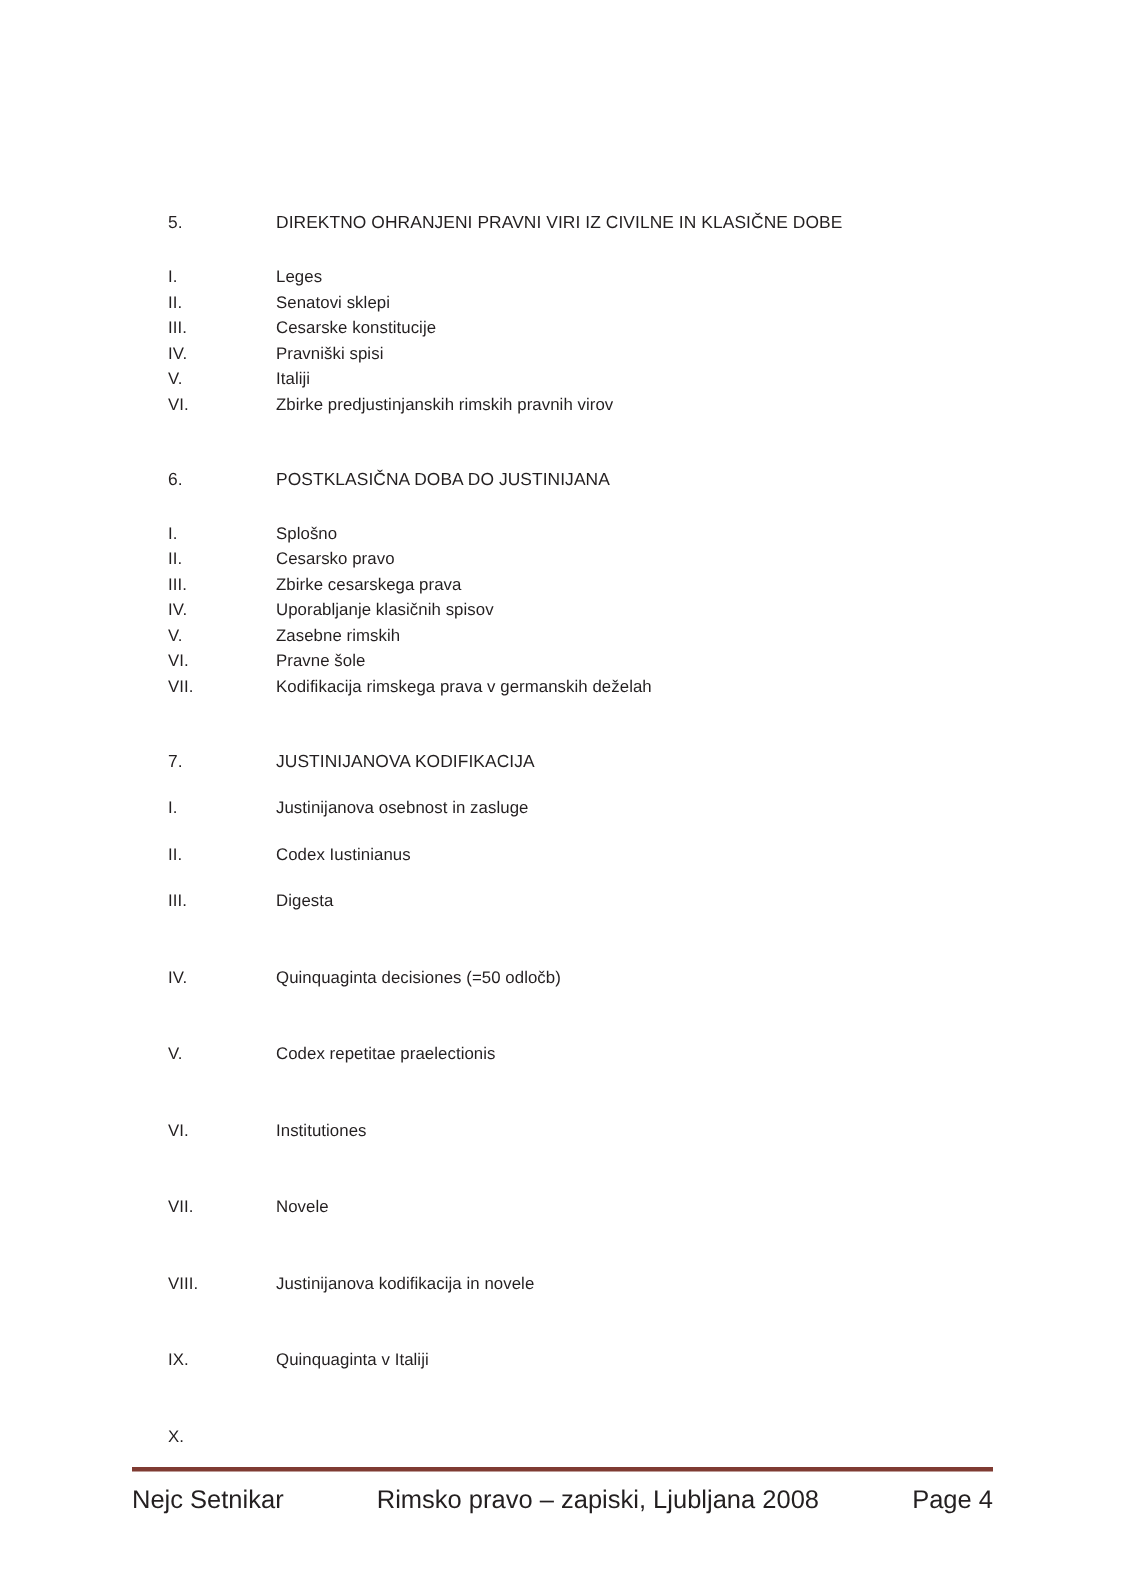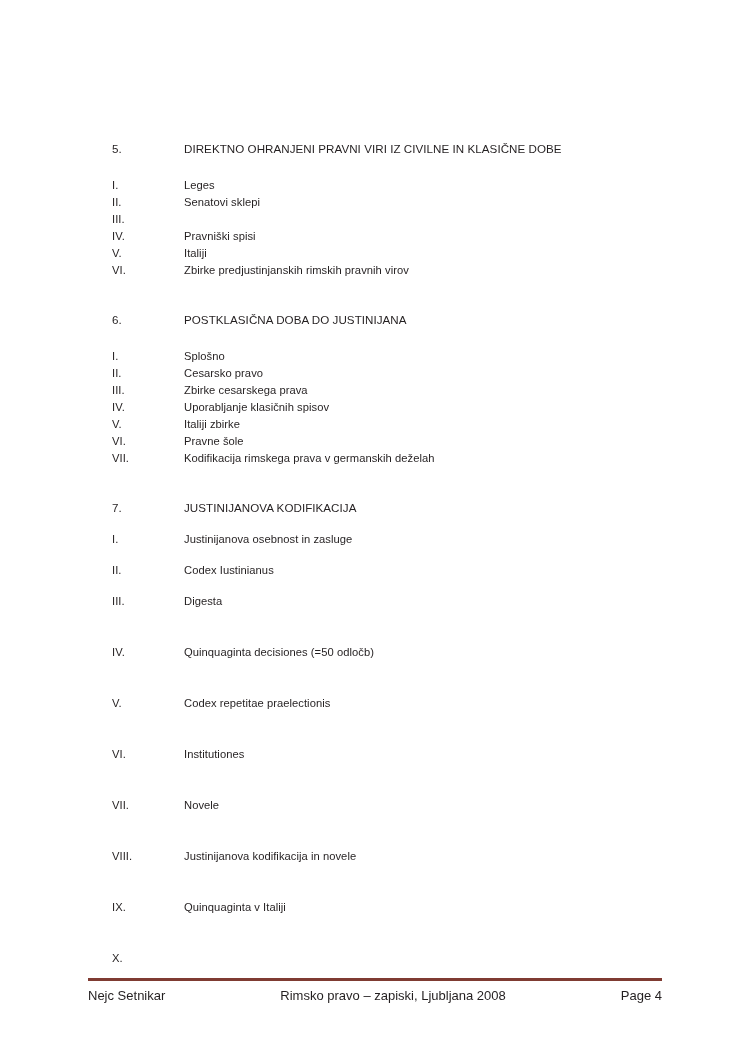--- a/index.html
+++ b/index.html
@@ -74,22 +74,22 @@
     height: 3px;
     background: #7f3b32;
   }
   .footer {
     position: absolute;
     left: 88px;
     right: 88px;
     top: 988px;
     height: 22px;
     display: flex;
-    align-items: flex-start;
-    font-size: 13px;
+    align-items: flex-end;
+    font-size: 17px;
     color: #231f20;
   }
   .footer .left  { flex: 0 0 auto; }
   .footer .center{ flex: 1 1 auto; text-align: center; }
   .footer .right { flex: 0 0 auto; }
 </style>
 </head>
 <body>
 
 <div class="page">
@@ -106,20 +106,21 @@
         <div class="row">
           <span class="num">I.</span>
           <span class="txt">Leges</span>
         </div>
         <div class="row">
           <span class="num">II.</span>
           <span class="txt">Senatovi sklepi</span>
         </div>
         <div class="row">
           <span class="num">III.</span>
+          <span class="txt">Cesarske konstitucije</span>
         </div>
         <div class="row">
           <span class="num">IV.</span>
           <span class="txt">Pravniški spisi</span>
         </div>
         <div class="row">
           <span class="num">V.</span>
           <span class="txt">Italiji</span>
         </div>
         <div class="row">
@@ -149,21 +150,21 @@
         <div class="row">
           <span class="num">III.</span>
           <span class="txt">Zbirke cesarskega prava</span>
         </div>
         <div class="row">
           <span class="num">IV.</span>
           <span class="txt">Uporabljanje klasičnih spisov</span>
         </div>
         <div class="row">
           <span class="num">V.</span>
-          <span class="txt">Italiji zbirke</span>
+          <span class="txt">Zasebne rimskih</span>
         </div>
         <div class="row">
           <span class="num">VI.</span>
           <span class="txt">Pravne šole</span>
         </div>
         <div class="row">
           <span class="num">VII.</span>
           <span class="txt">Kodifikacija rimskega prava v germanskih deželah</span>
         </div>
       </div>

